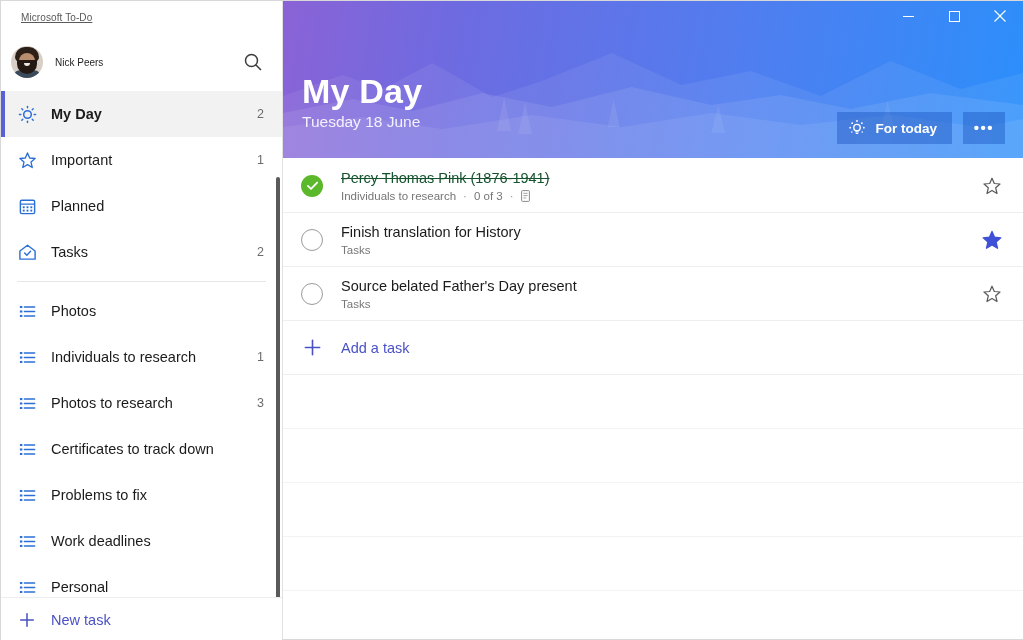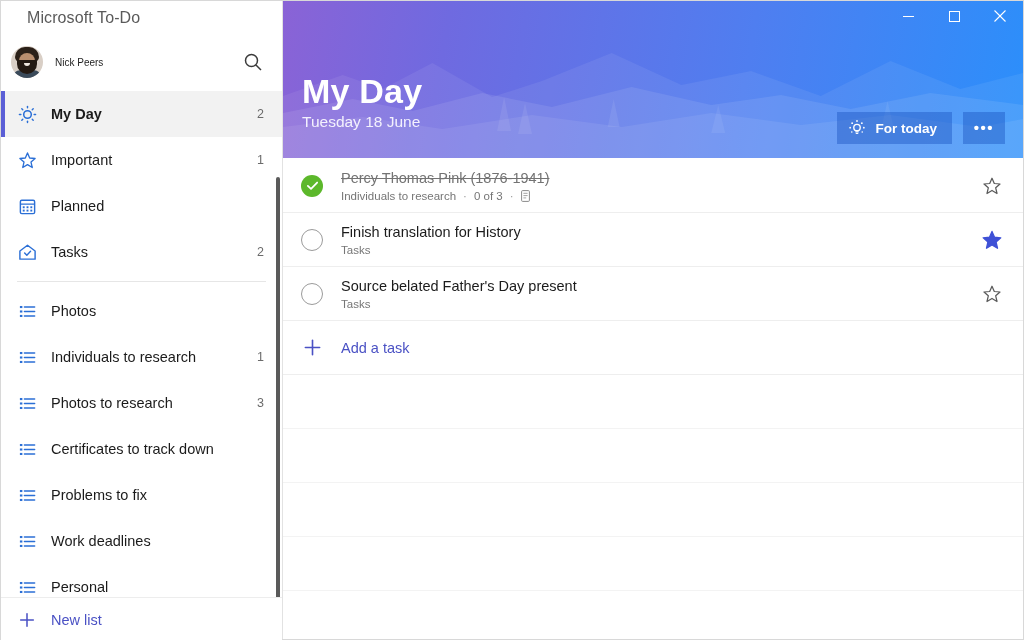--- a/index.html
+++ b/index.html
@@ -23,24 +23,25 @@
     width: 281px;
     height: 640px;
     background: #ffffff;
     display: flex;
     flex-direction: column;
     flex: 0 0 281px;
   }
   .app-title {
     height: 34px;
     line-height: 34px;
-    padding-left: 26px;
-    font-size: 16px;
+    padding-left: 20px;
+    font-size: 10px;
     color: #5a5a5a;
     letter-spacing: .1px;
+    text-decoration: underline;
   }
   .account-row {
     height: 54px;
     display: flex;
     align-items: center;
     padding: 0 14px 0 10px;
   }
   .avatar {
     width: 32px; height: 32px;
     border-radius: 50%;
@@ -279,21 +280,21 @@
     overflow: hidden;
   }
   .task-title {
     font-size: 14.5px;
     color: #1b1b1b;
     line-height: 19px;
     white-space: nowrap;
   }
   .task-row.completed .task-title {
     text-decoration: line-through;
-    color: #737373;
+    color: #14532d;
   }
   .task-meta {
     font-size: 11.5px;
     color: #767676;
     margin-top: 2px;
     display: flex;
     align-items: center;
     gap: 7px;
     white-space: nowrap;
   }
@@ -563,21 +564,21 @@
       <div class="sb-scrollbar"></div>
     </div>
 
     <div class="sidebar-footer">
       <div class="plus">
         <svg width="18" height="18" viewBox="0 0 20 20">
           <line x1="10" y1="3" x2="10" y2="17" stroke="#4a51c4" stroke-width="1.7" stroke-linecap="round"></line>
           <line x1="3" y1="10" x2="17" y2="10" stroke="#4a51c4" stroke-width="1.7" stroke-linecap="round"></line>
         </svg>
       </div>
-      <div class="lbl">New list</div>
+      <div class="lbl">New task</div>
     </div>
   </div>
 
   <div class="v-split"></div>
 
   <div class="main">
 
     <div class="hero">
       <svg class="scenery" viewBox="0 0 743 157" preserveAspectRatio="none">
         <path d="M0,95 L60,74 L100,88 L150,62 L210,96 L260,80 L330,52 L400,84 L470,70 L540,95 L610,60 L680,88 L743,72 L743,157 L0,157 Z" fill="#ffffff" opacity="0.07"></path>

